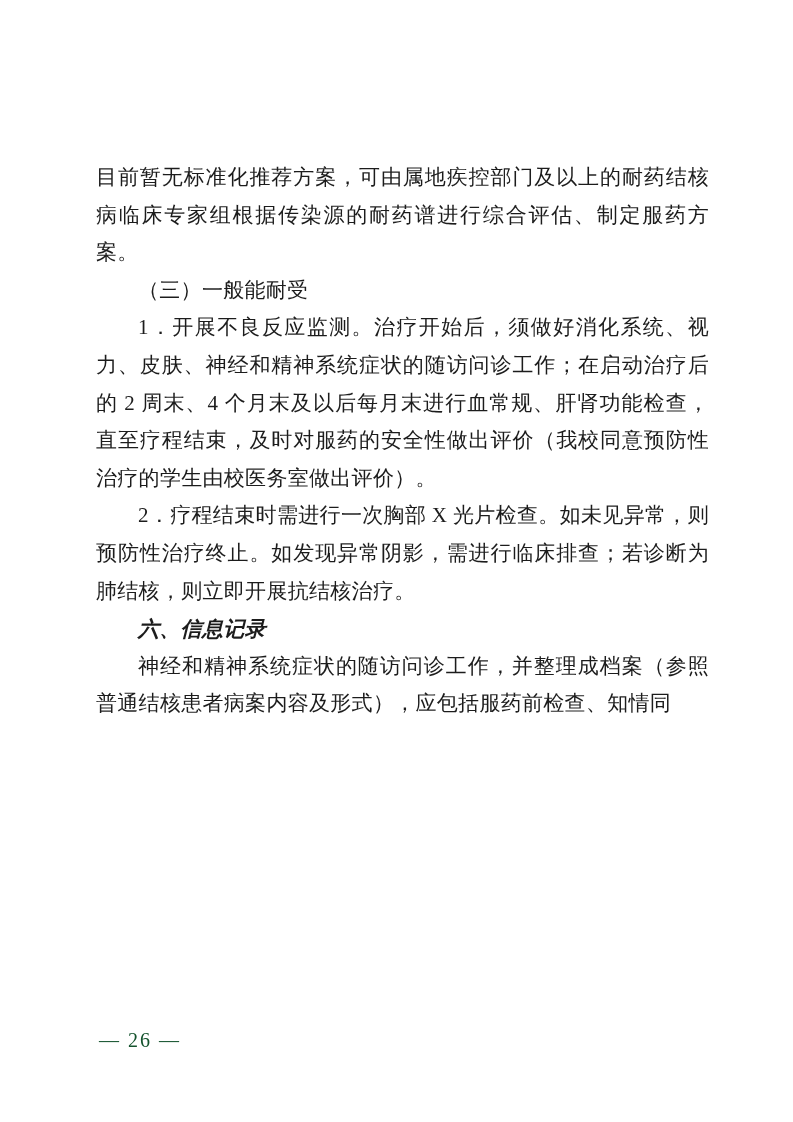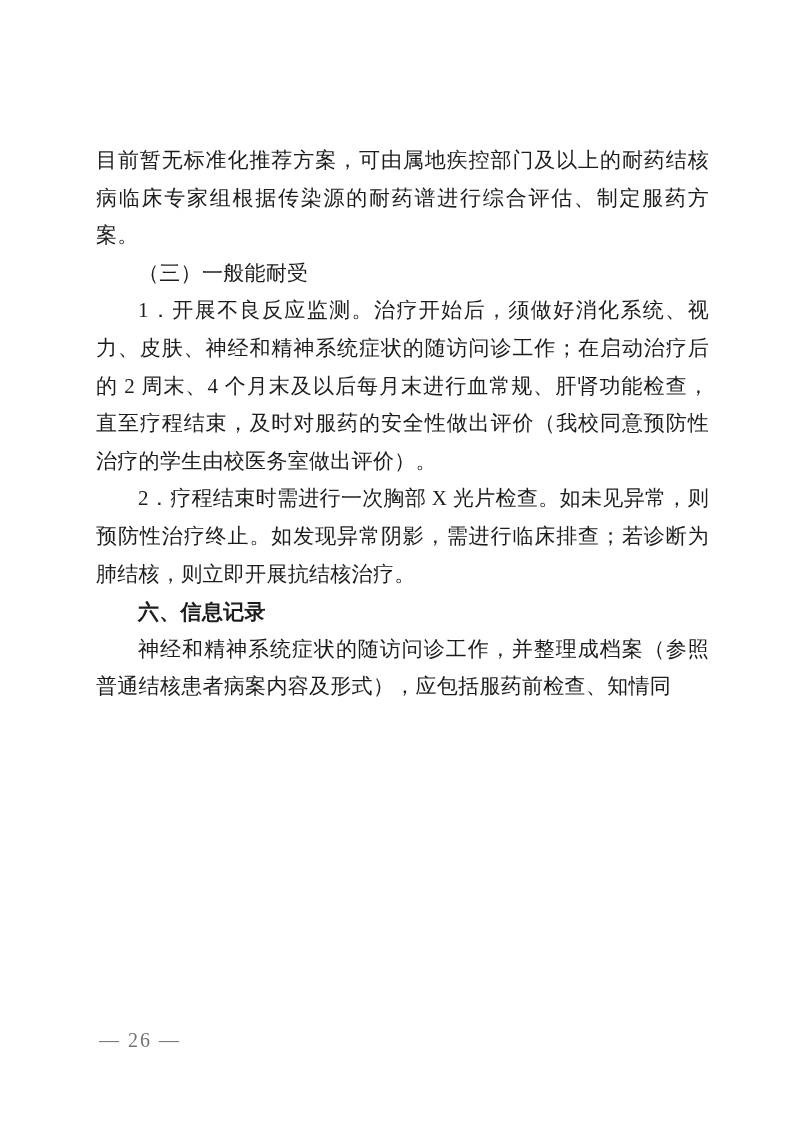--- a/index.html
+++ b/index.html
@@ -9,21 +9,21 @@
     height: 1122px;
     margin: 0 auto;
     background: #ffffff;
     color: #1c1c1c;
     font-family: "Liberation Serif", "DejaVu Serif", serif;
     overflow: hidden;
   }
   .content {
     position: absolute;
     left: 96px;
-    top: 142px;
+    top: 159px;
     width: 613px;
   }
   .content p {
     margin: 0;
     font-size: 21px;
     line-height: 37.6px;
     text-align: justify;
     text-justify: inter-ideograph;
     letter-spacing: 0.3px;
     word-break: break-all;
@@ -31,28 +31,29 @@
   .indent { text-indent: 2em; }
   .heading-sub {
     
     font-weight: normal;
   }
   .heading-main {
     
     font-weight: bold;
     font-family: "Liberation Sans", "DejaVu Sans", sans-serif;
     letter-spacing: 1px;
+    font-style: italic;
   }
   .footer {
     position: absolute;
     left: 99px;
     top: 1029px;
     font-size: 20px;
     letter-spacing: 2px;
-    color: #737373;
+    color: #14532d;
     font-family: "Liberation Serif", "DejaVu Serif", serif;
   }
 </style>
 </head>
 <body>
 
 <div class="page">
 
   <div class="content">
 

